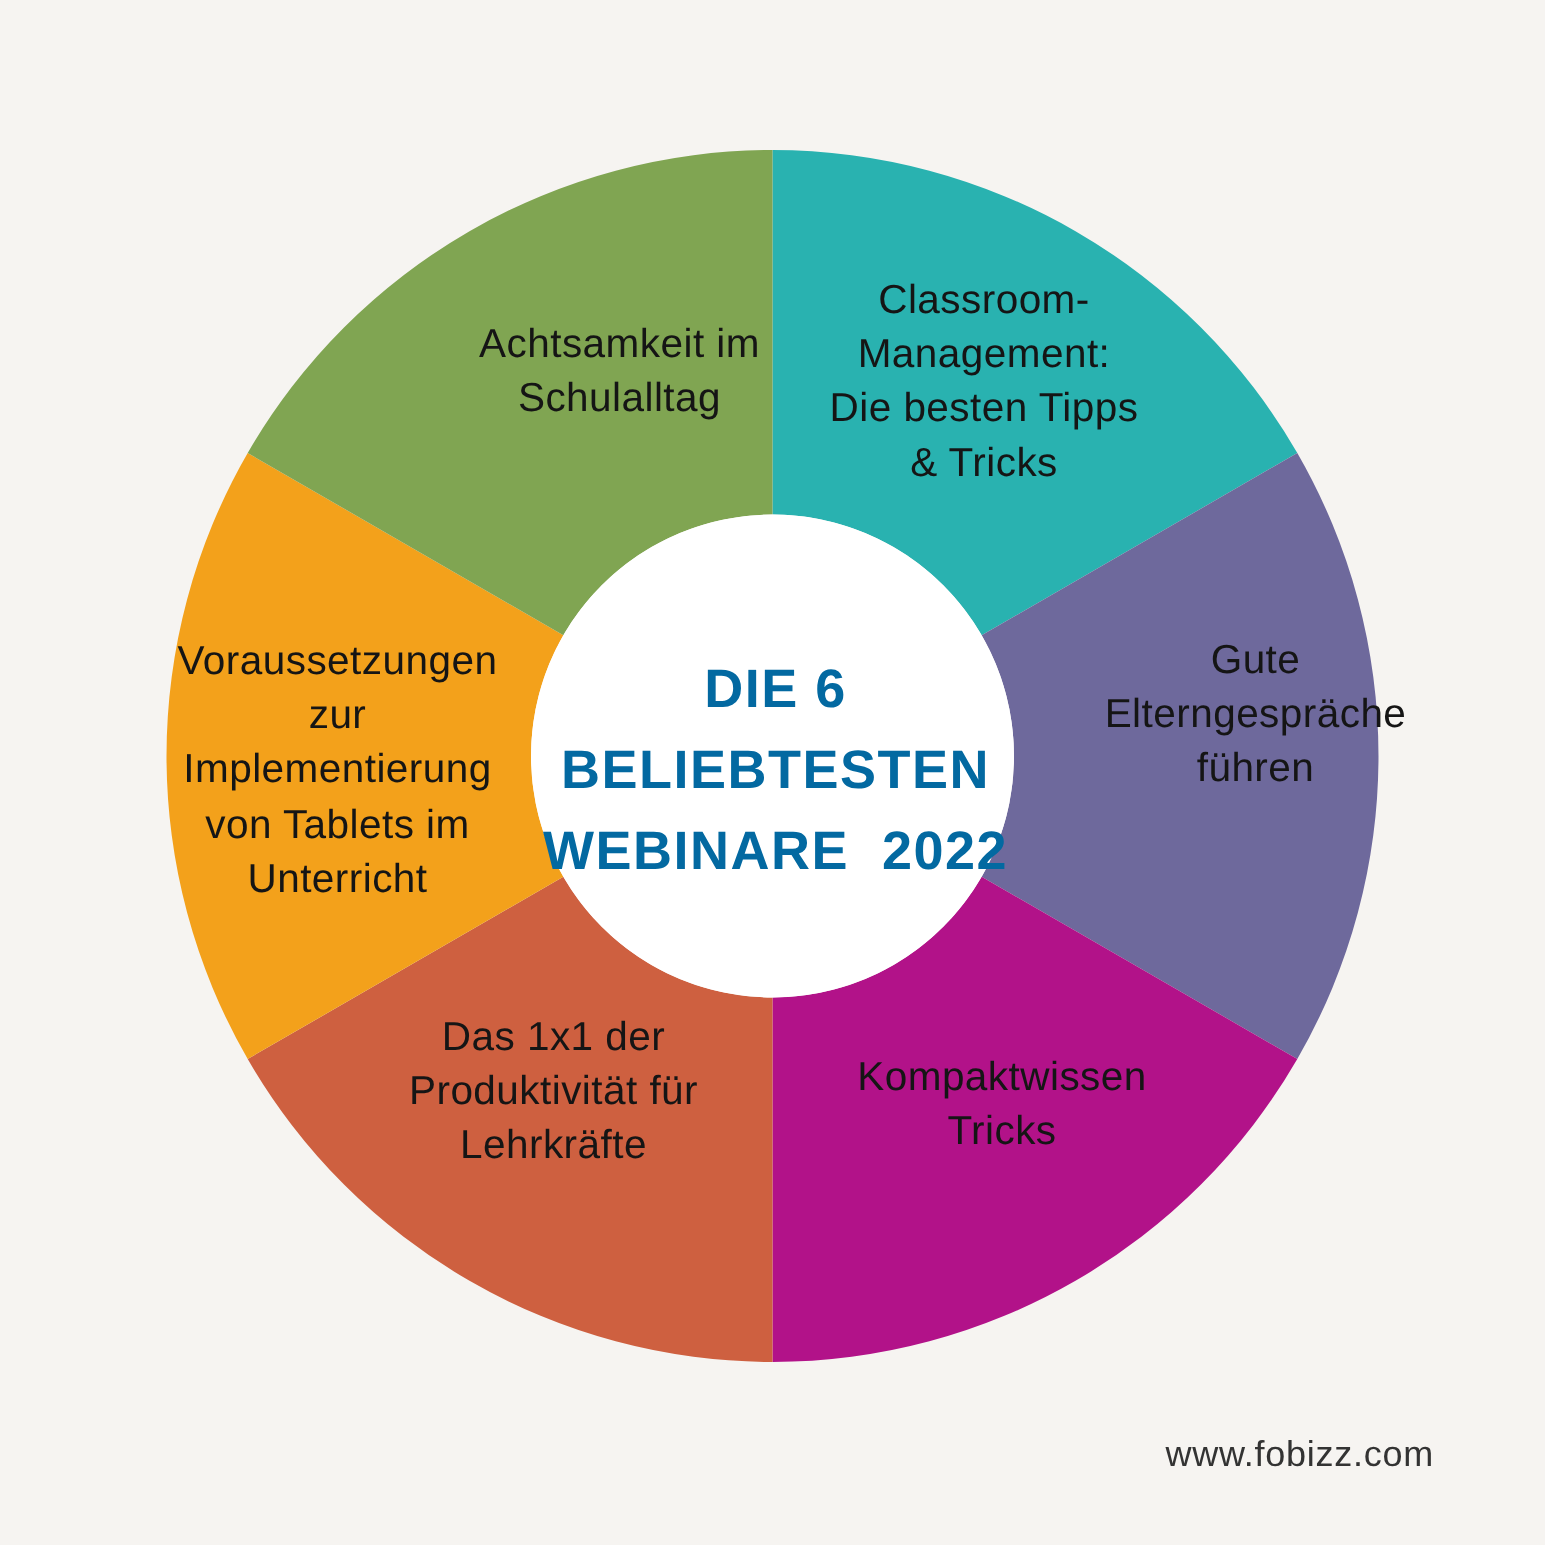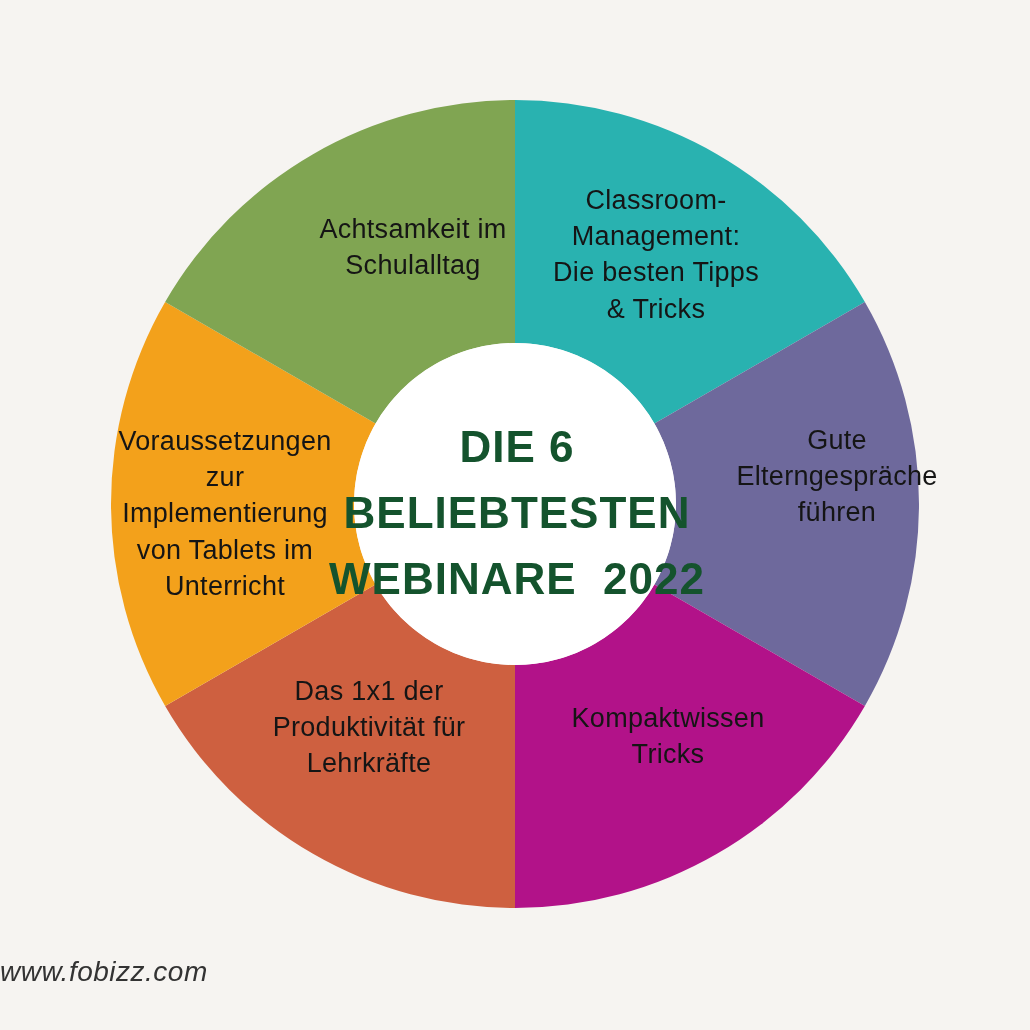--- a/index.html
+++ b/index.html
@@ -38,37 +38,36 @@
   .pos-produktivitaet{ left: 369px; top: 727px; }
   .pos-tablets       { left: 225px; top: 513px; }
   .pos-achtsamkeit   { left: 369px; top: 247px; margin-left: 44px; }
   .center-title {
     position: absolute;
     left: 517px;
     top: 513px;
     transform: translate(-50%, -50%);
     text-align: center;
     white-space: pre-wrap;
-    font-size: 44px;
+    font-size: 36px;
     font-weight: 800;
     line-height: 1.5;
     letter-spacing: 1px;
-    color: #14532d;
+    color: #0369a1;
   }
   .footer {
     position: absolute;
     left: 0;
     top: 956px;
     width: 100%;
-    text-align: left;
-    font-size: 28px;
+    text-align: right;
+    font-size: 24px;
     font-weight: 400;
     letter-spacing: 0.5px;
     color: #333333;
-    font-style: italic;
   }
 </style>
 </head>
 <body style="background: rgb(246, 244, 241);">
 
 <div class="canvas">
 
   <svg class="donut" width="1030" height="1030" viewBox="0 0 1030 1030">
     <g id="segments">
         <path d="M 515.00 100.00 A 404 404 0 0 1 864.87 302.00 L 654.43 423.50 A 161 161 0 0 0 515.00 343.00 Z" fill="#29b2b0"></path>

